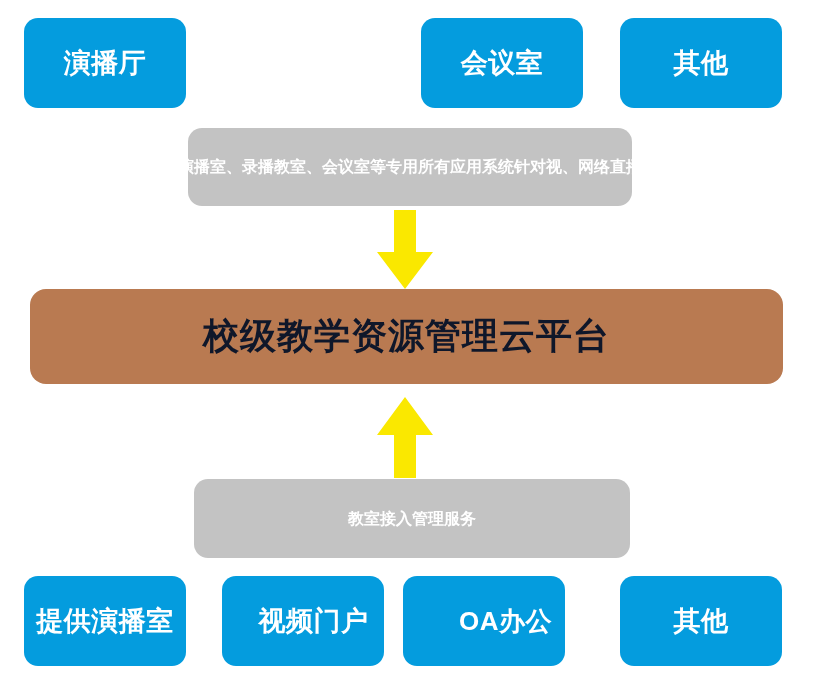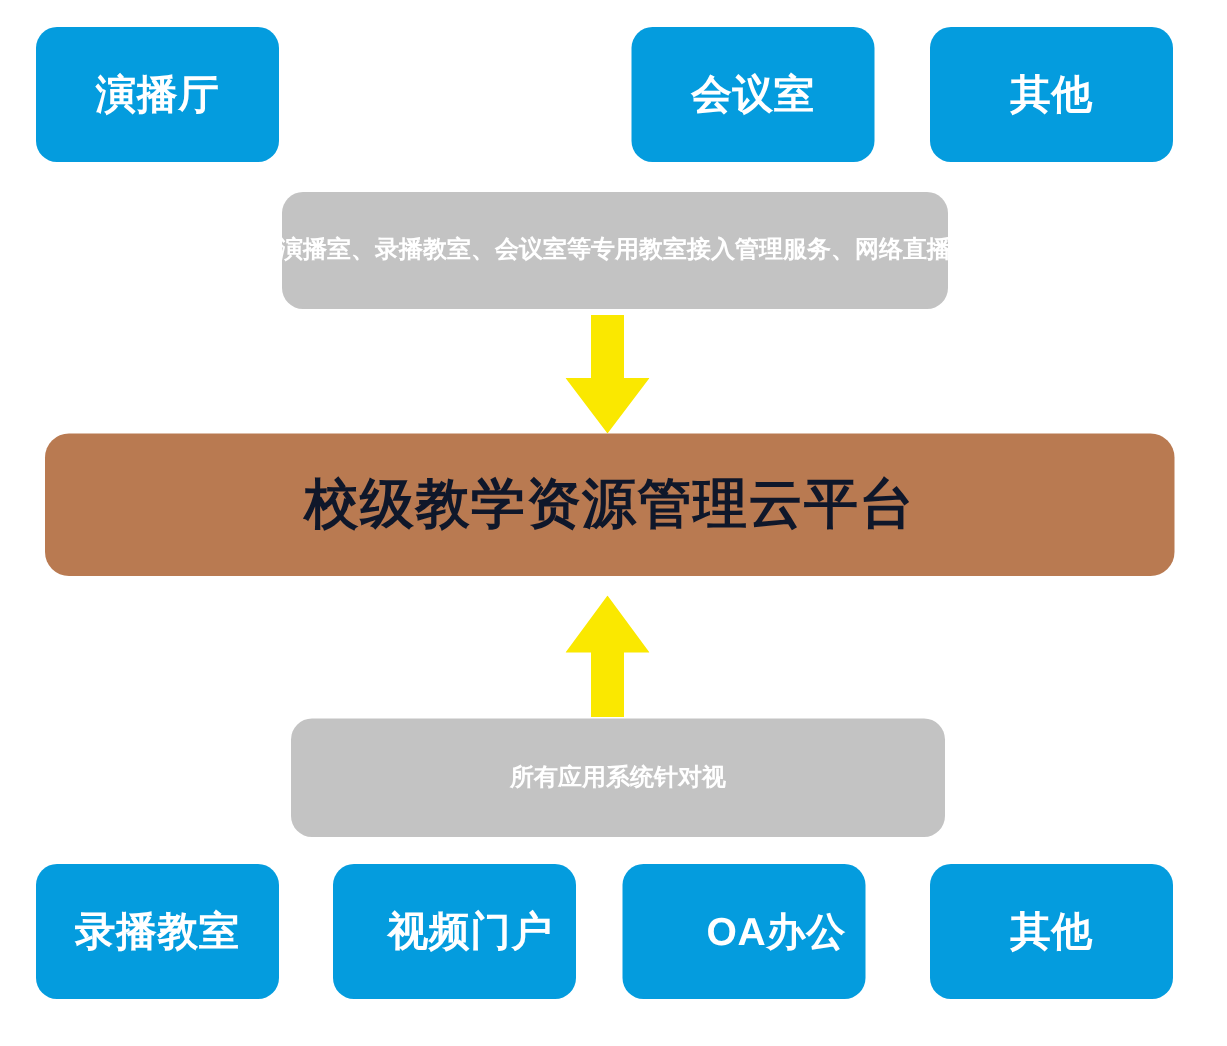--- a/index.html
+++ b/index.html
@@ -90,52 +90,52 @@
   <div class="node" style="left:421px; top:18px;">
     <span>会议室</span>
   </div>
 
   <div class="node" style="left:620px; top:18px;">
     <span>其他</span>
   </div>
 
   <div class="note" style="left:188px; top:128px; width:444px; height:78px;">
     <span class="line">提供演播室、录播教室、会议室等专用</span>
-    <span class="line">教室接入管理服务、网络直播服务</span>
+    <span class="line">所有应用系统针对视、网络直播服务</span>
   </div>
 
   <div class="arrow" style="left:377px; top:210px;">
     <svg width="56" height="79" viewBox="0 0 56 79" aria-hidden="true">
       <polygon points="17,0 39,0 39,42 56,42 28,79 0,42 17,42" fill="#FAE800"></polygon>
     </svg>
   </div>
 
   <div class="platform" style="left:30px; top:289px; width:753px; height:95px;">
     <span>校级教学资源管理云平台</span>
   </div>
 
   <div class="arrow" style="left:377px; top:397px;">
     <svg width="56" height="81" viewBox="0 0 56 81" aria-hidden="true">
       <polygon points="28,0 56,38 39,38 39,81 17,81 17,38 0,38" fill="#FAE800"></polygon>
     </svg>
   </div>
 
   <div class="note" style="left:194px; top:479px; width:436px; height:79px;">
-    <span class="line">所有应用系统针对视</span>
+    <span class="line">教室接入管理服务</span>
   </div>
 
   <div class="node" style="left:24px; top:576px;">
-    <span>录播教室</span>
+    <span>提供演播室</span>
   </div>
 
   <div class="node" style="left:222px; top:576px;padding-left:21px;">
     <span>视频门户</span>
   </div>
 
-  <div class="node narrow-text" style="left:415px; top:576px;padding-left:43px;">
+  <div class="node narrow-text" style="left:403px; top:576px;padding-left:43px;">
     <span>OA办公</span>
   </div>
 
   <div class="node" style="left:620px; top:576px;">
     <span>其他</span>
   </div>
 
 </div>
 
 </body></html>

